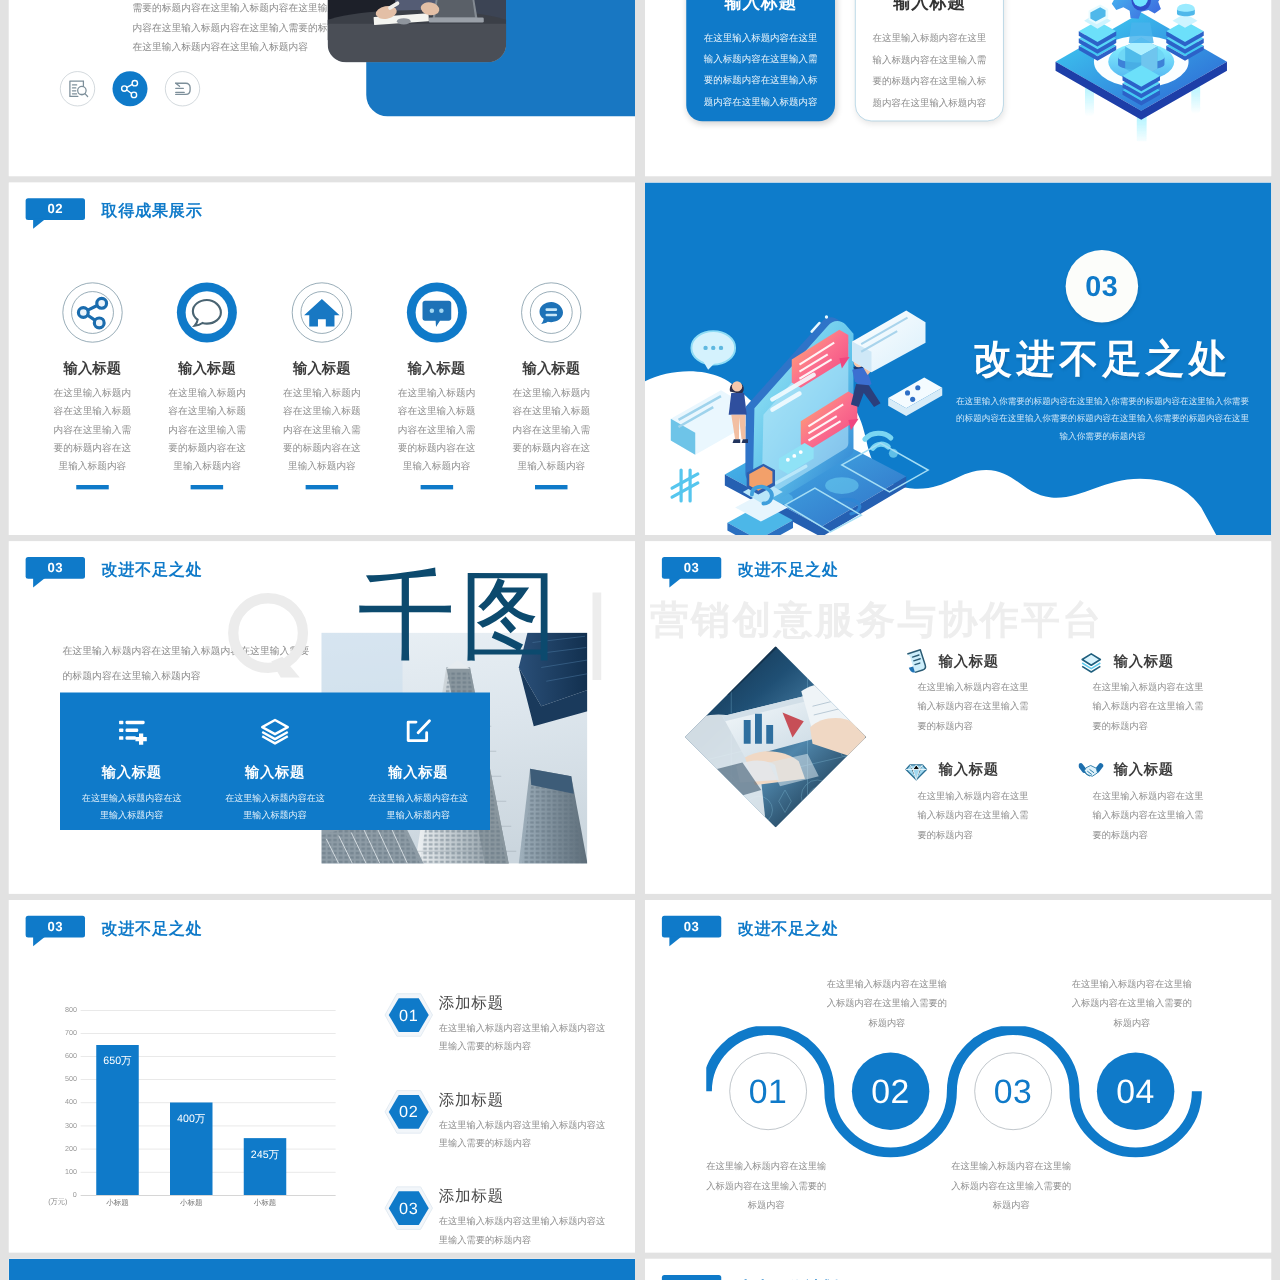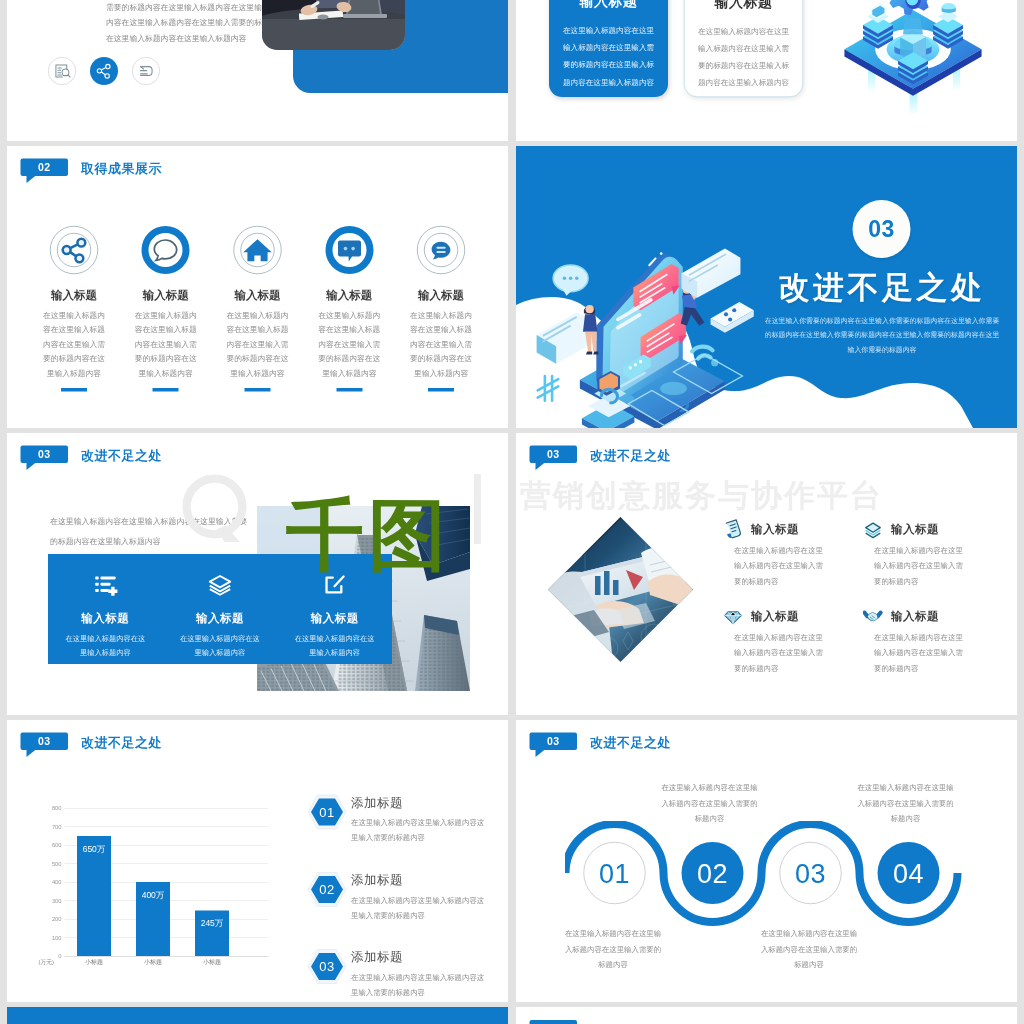--- a/index.html
+++ b/index.html
@@ -9,21 +9,21 @@
 .slide{position:absolute;background:#fff;overflow:hidden}
 .sc{position:absolute;left:0;top:0;width:1002px;height:564px;transform-origin:0 0;transform:scale(.5);overflow:hidden;background:#fff}
 
 .hdr{position:absolute;left:27px;top:25px}
 .hdr .bub{position:relative;width:95px;height:35px;background:#0f7ac9;border-radius:4px;color:#fff;font-size:21px;font-weight:700;line-height:35px;text-align:center;letter-spacing:1px}
 .hdr .bub:after{content:"";position:absolute;left:12px;top:33px;width:0;height:0;border-left:0 solid transparent;border-right:20px solid transparent;border-top:16px solid #0f7ac9}
 .hdr .ttl{position:absolute;left:121px;top:3px;font-size:26px;font-weight:700;color:#0f7ac9;white-space:nowrap;letter-spacing:1px}
 
 .wm{position:absolute;left:0;top:0;width:1024px;height:1024px;pointer-events:none;z-index:50}
 .wmlogo{position:absolute;left:179px;top:471px;width:76px;height:76px}
-.wmtxt{position:absolute;left:286px;top:496px;font-size:78px;font-weight:700;color:#4d7c0f;letter-spacing:4px;line-height:1}
+.wmtxt{position:absolute;left:286px;top:453px;font-size:78px;font-weight:400;color:#0c4a6e;letter-spacing:4px;line-height:1}
 .wmbar{position:absolute;left:474px;top:474px;width:7px;height:70px;background:#ededed}
 .wml1{position:absolute;left:520px;top:475px;font-size:31px;font-weight:700;color:#eeeeee;letter-spacing:2px}
 .wml2{position:absolute;left:520px;top:519px;font-size:31px;font-weight:700;color:#eeeeee;letter-spacing:2px}
 
 .s2card{position:absolute;top:252px;width:238px;height:224px;border-radius:26px;padding:0 24px}
 .s2card.fill{left:66px;background:#0f7ac9;box-shadow:2px 4px 10px rgba(0,0,0,.18)}
 .s2card.outl{left:336px;background:#fff;border:1.6px solid #98c6dc;box-shadow:2px 4px 10px rgba(0,0,0,.10)}
 .s2t{text-align:center;font-size:28px;font-weight:700;padding-top:14px;letter-spacing:1px}
 .s2b{margin-top:22px;font-size:15.2px;line-height:2.25;text-align:center}
 .s2card.fill .s2t{color:#fff}.s2card.fill .s2b{color:#eaf4fb}

